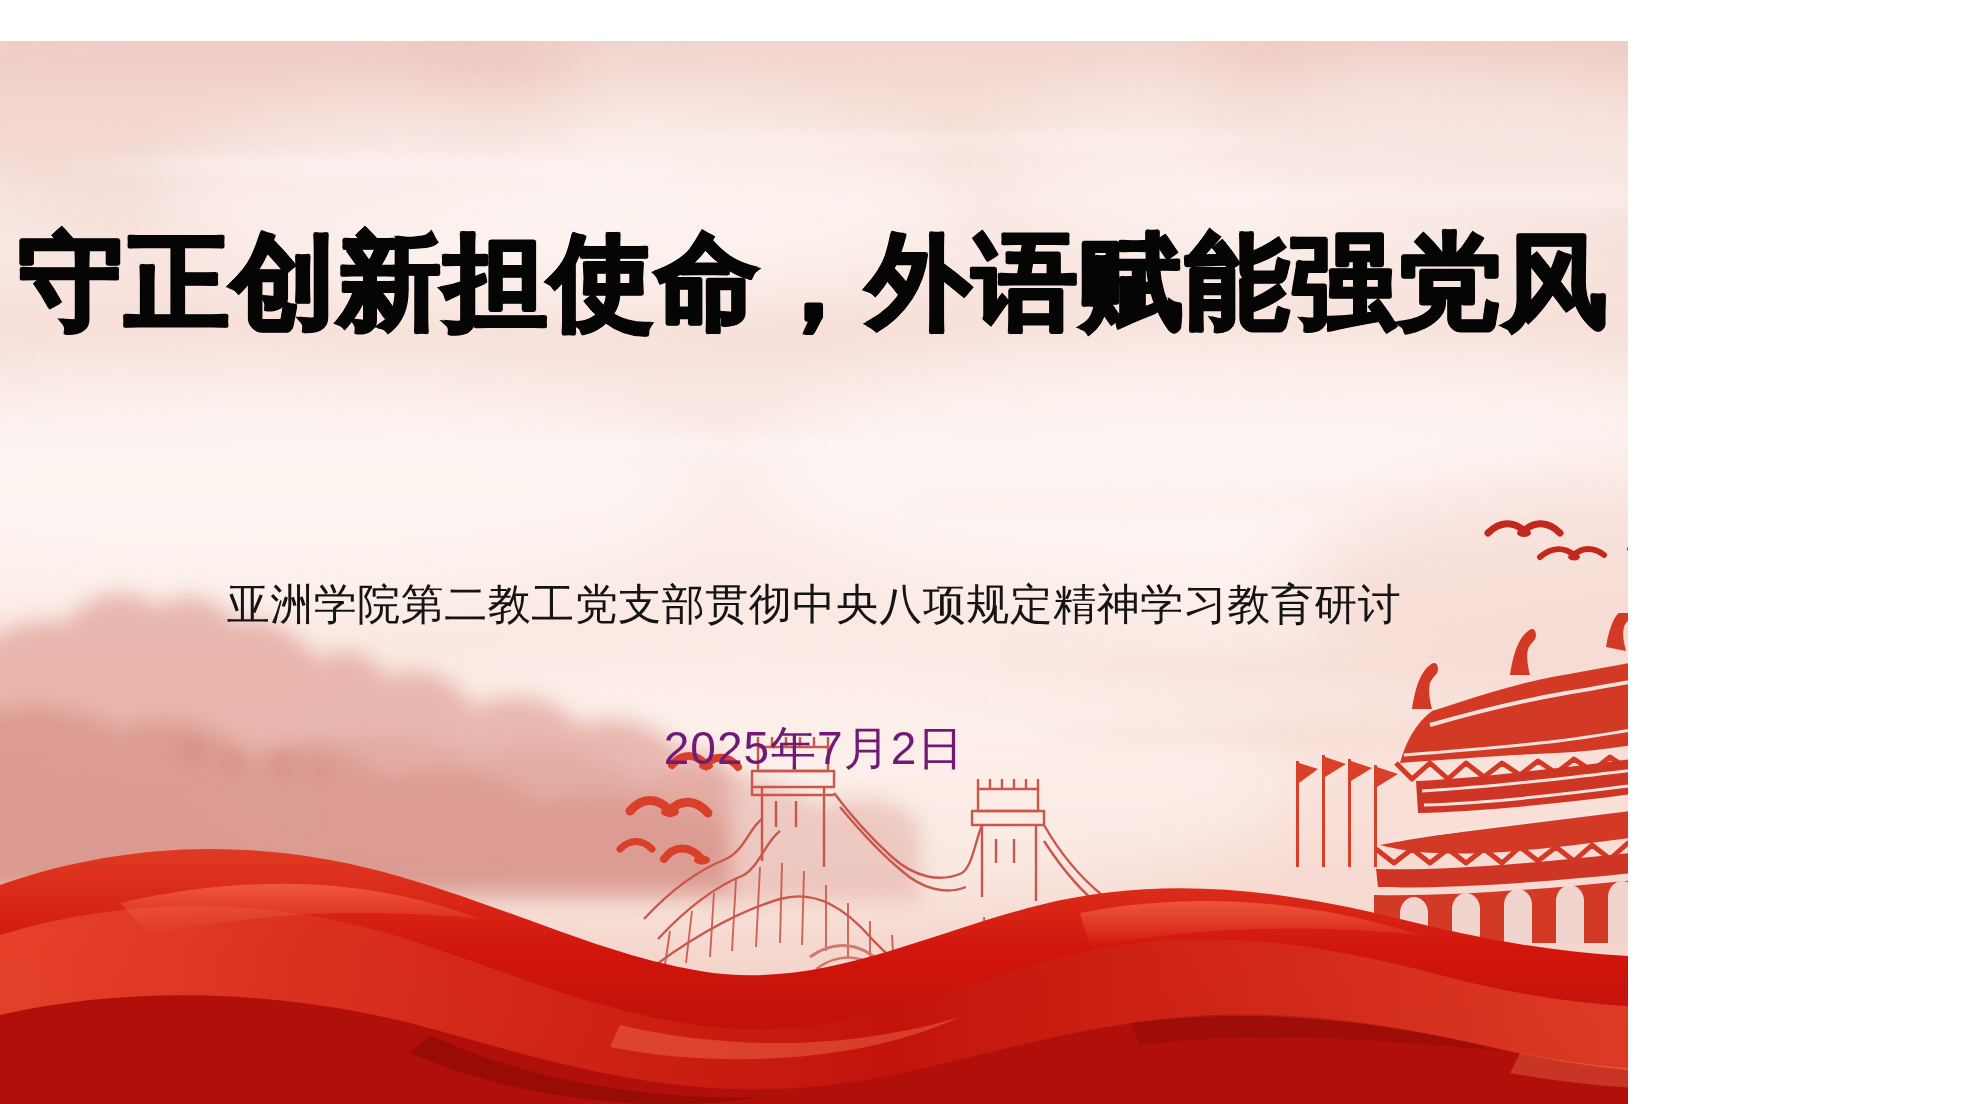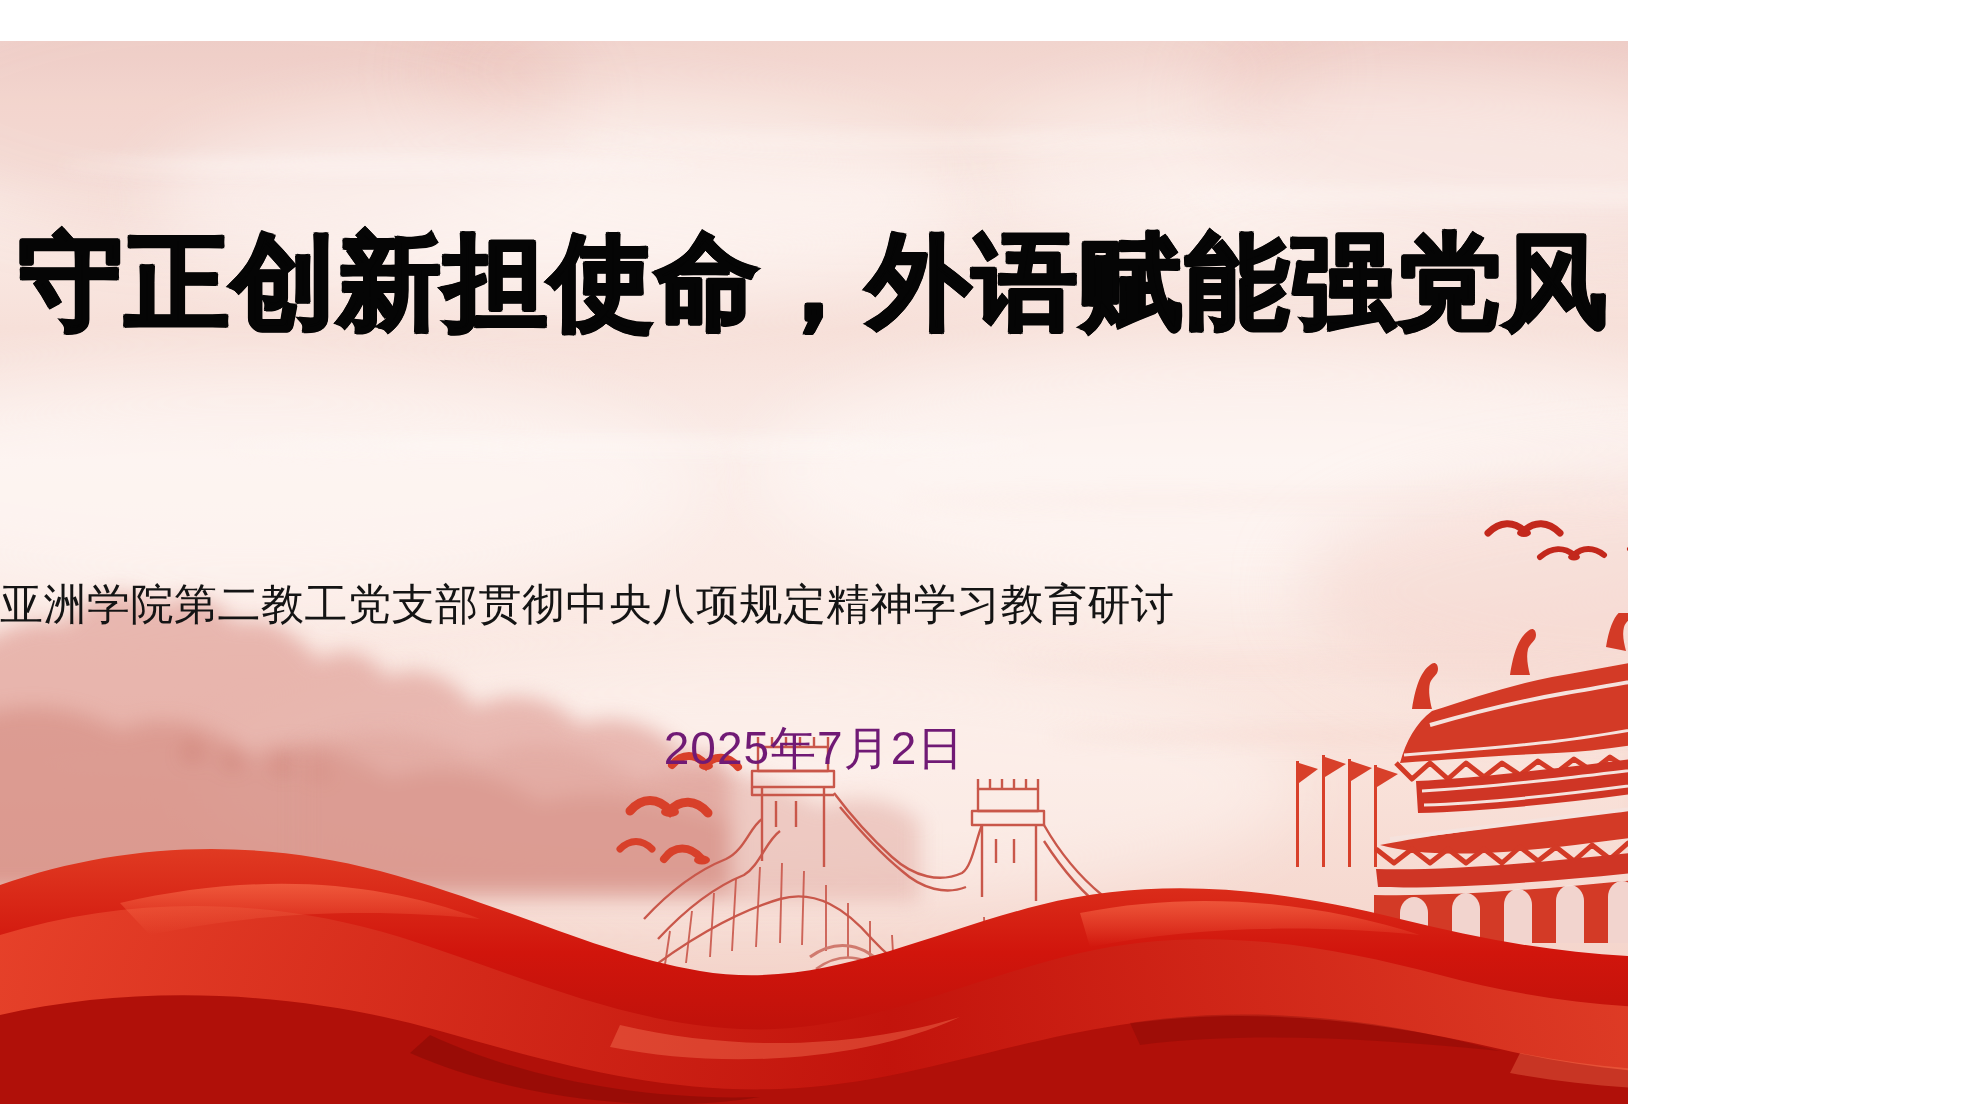--- a/index.html
+++ b/index.html
@@ -69,21 +69,21 @@
     letter-spacing:2px;
     white-space:nowrap;
     font-family:"DejaVu Sans","Liberation Sans",sans-serif;
     -webkit-text-stroke:3px #050505;
     text-shadow:2px 0 0 #050505,-2px 0 0 #050505,0 2px 0 #050505,0 -2px 0 #050505;
   }
   #subtitle{
     position:absolute;
     left:0;right:0;
     top:536px;
-    text-align:left;
+    text-align:center;
     font-size:43px;
     line-height:1.3;
     color:#141414;
     letter-spacing:0.5px;
     white-space:nowrap;
     font-family:"Liberation Sans","DejaVu Sans",sans-serif;
   }
   #date{
     position:absolute;
     left:0;right:0;

